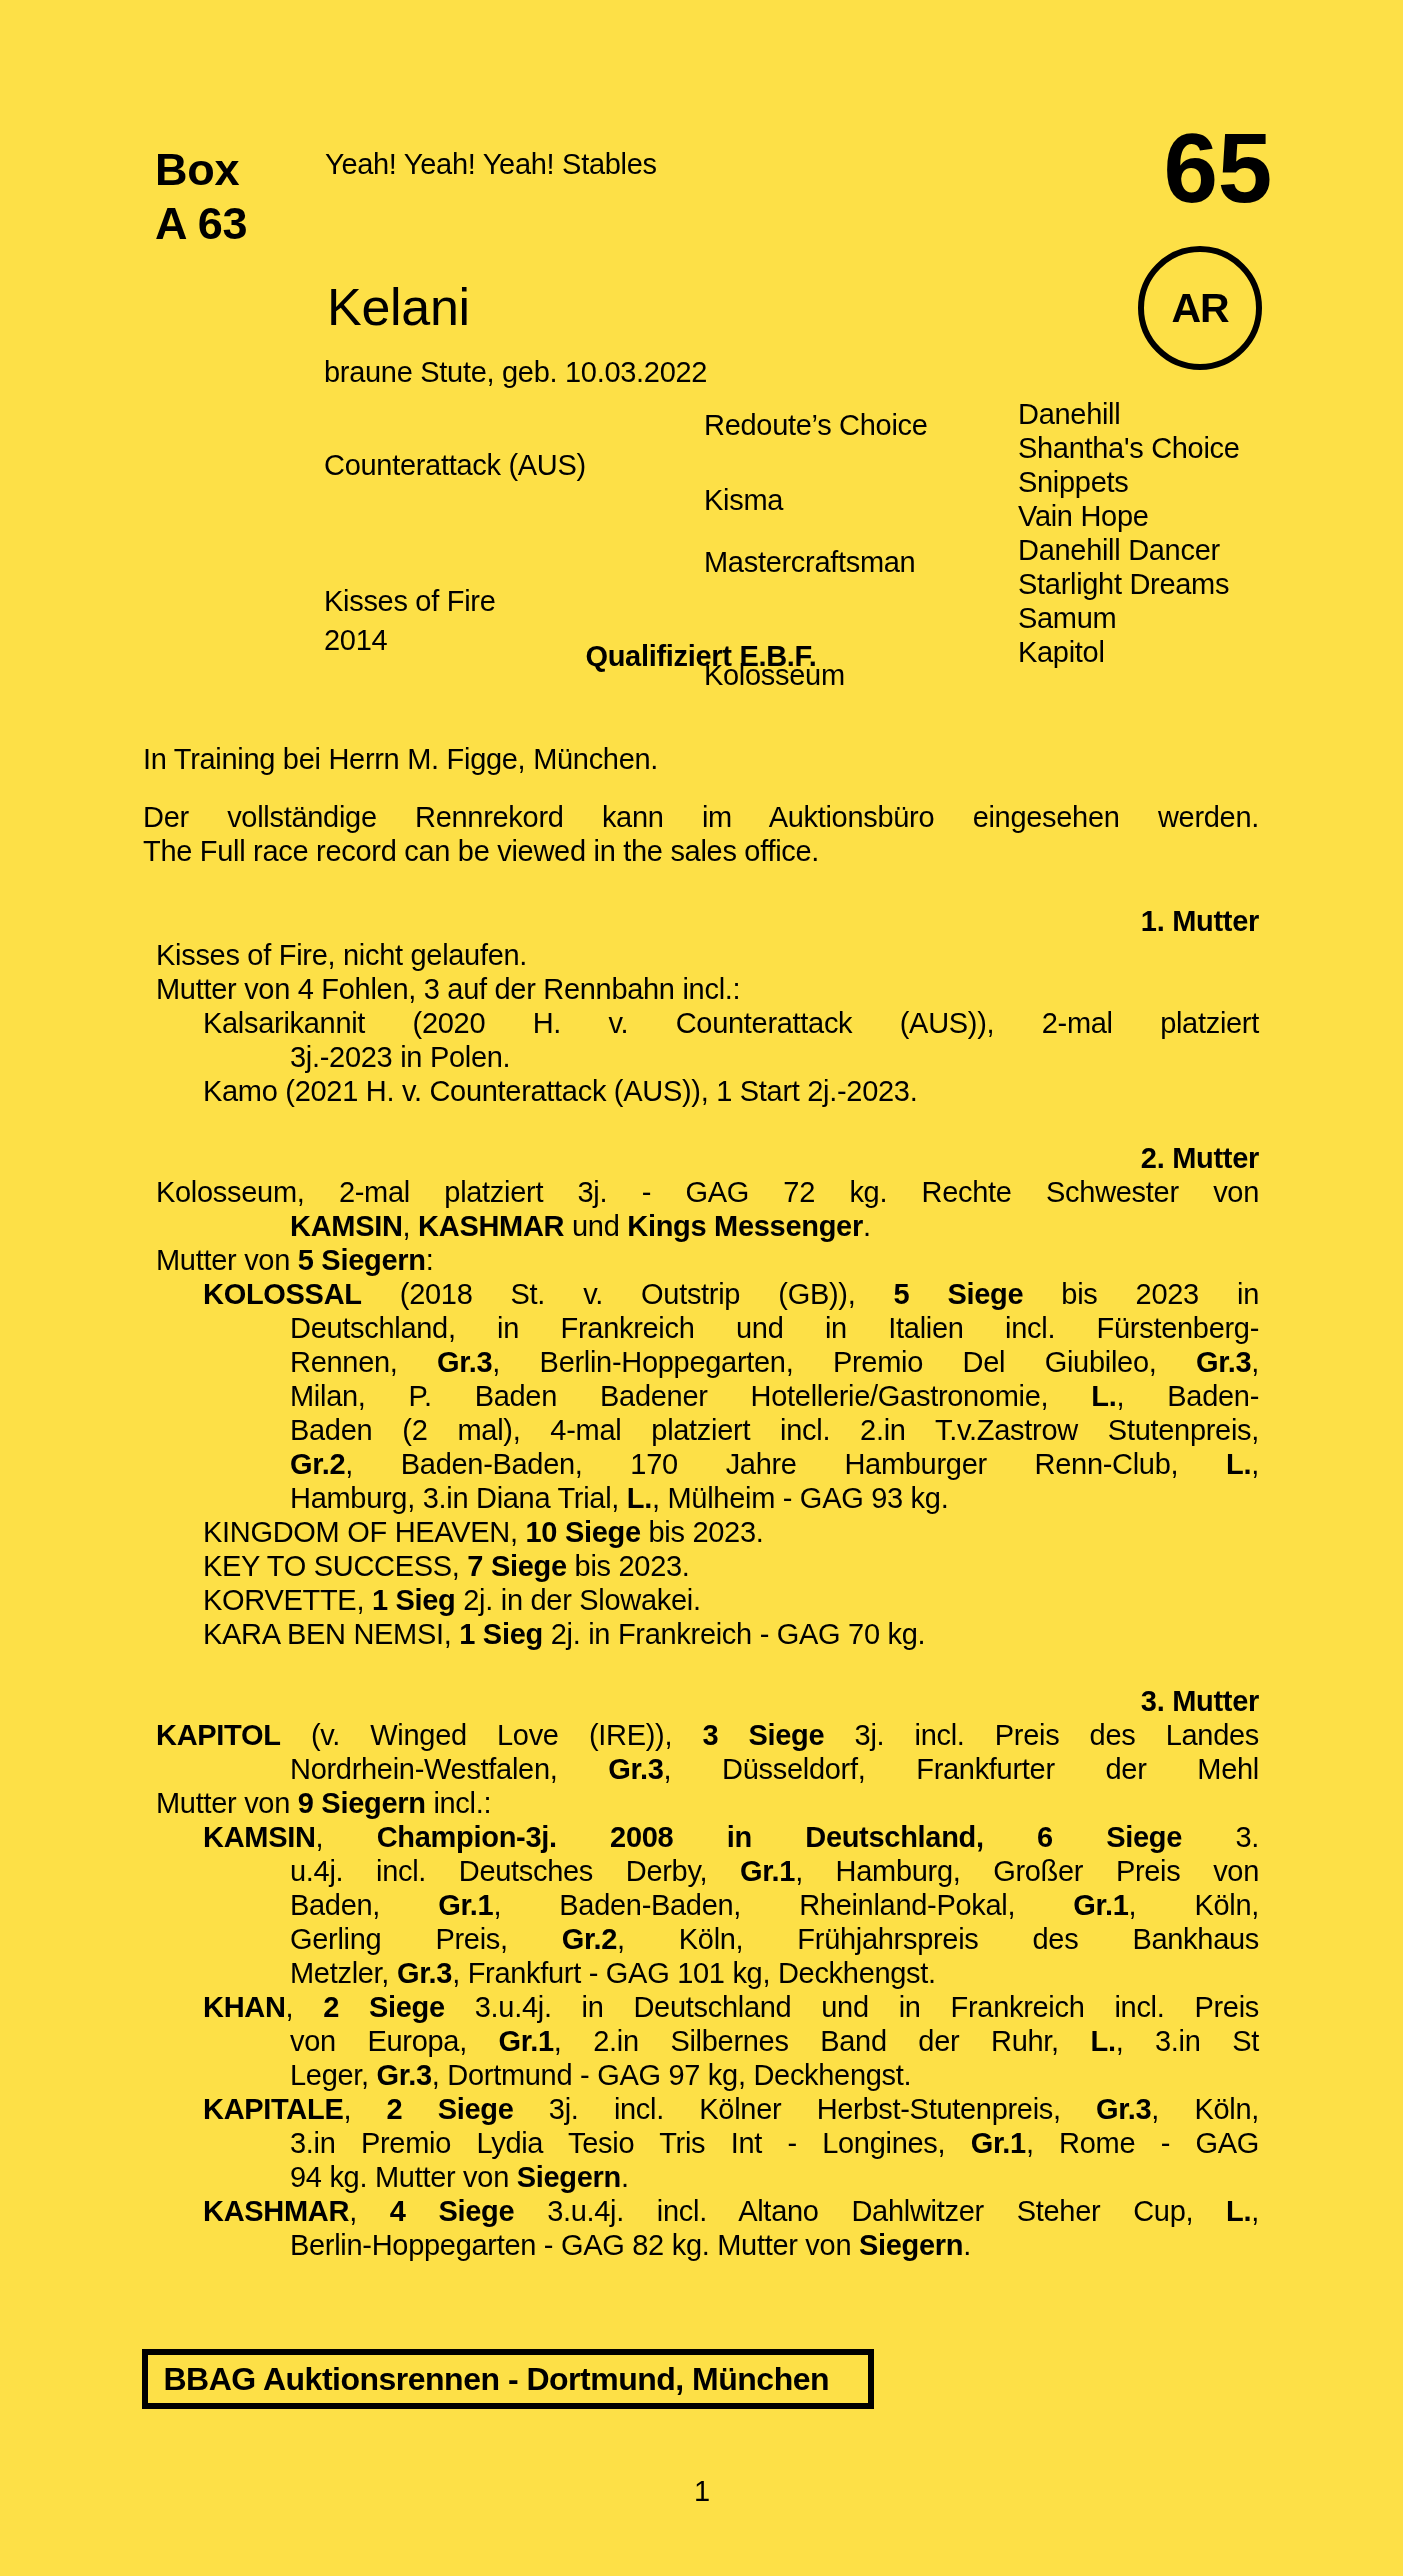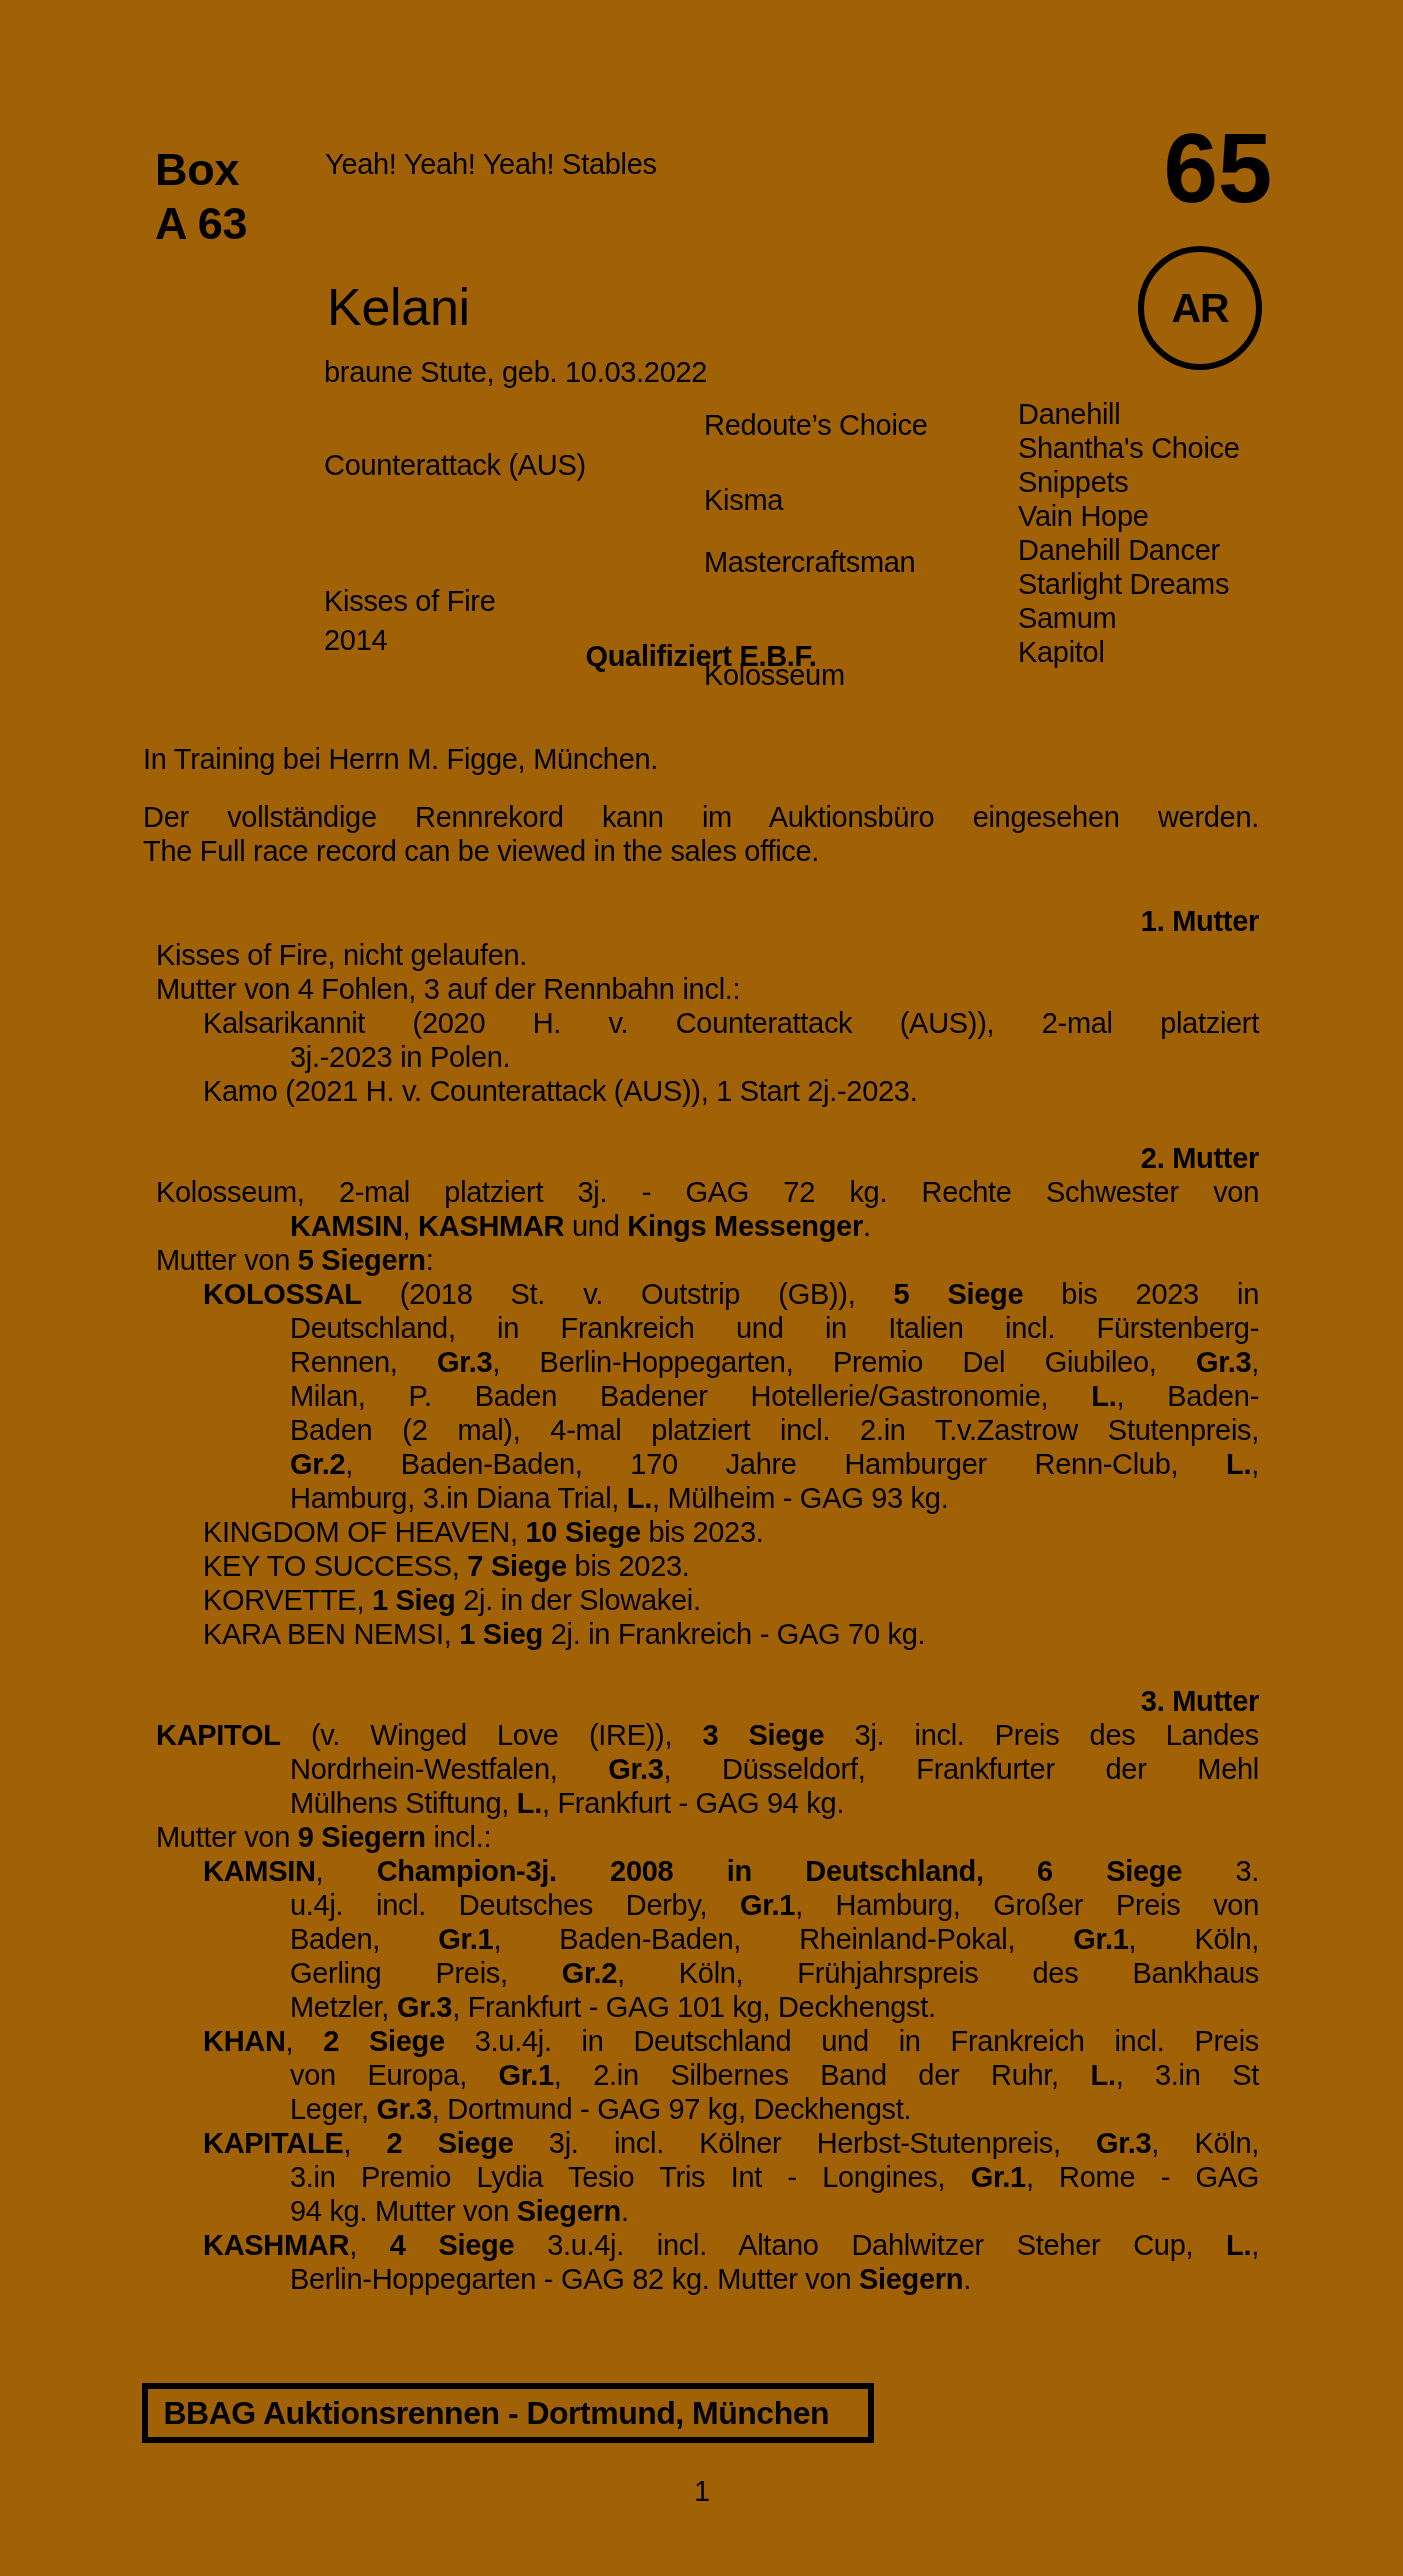--- a/index.html
+++ b/index.html
@@ -1,17 +1,17 @@
 <!DOCTYPE html>
 <html style="font-size:8.2px"><head>
 <meta charset="utf-8">
 <style>
   html,body{margin:0;padding:0;background:#888;}
   .page{
-    position:relative;width:1404px;height:2576px;background:#a16207;
+    position:relative;width:1404px;height:2576px;background:#fde047;
     font-family:"Liberation Sans","DejaVu Sans",sans-serif;color:#000;
     letter-spacing:-0.3px;overflow:hidden;
   }
   .abs{position:absolute;}
   
   .box-label{left:155px;top:144px;font-size:45px;font-weight:bold;line-height:52px;}
   .box-number{left:155px;top:198px;font-size:45px;font-weight:bold;line-height:52px;}
   .consignor{left:325px;top:149px;font-size:29px;line-height:31px;}
   .lot{right:132px;top:127px;font-size:98px;font-weight:bold;line-height:82px;}
   .brand{
@@ -113,21 +113,20 @@
     <div class="line t3 j"><span class="b">Gr.2</span><span>, Baden-Baden, 170 Jahre Hamburger Renn-Club, </span><span class="b">L.</span><span>,</span></div>
     <div class="line t3"><span>Hamburg, 3.in Diana Trial, </span><span class="b">L.</span><span>, Mülheim - GAG 93 kg.</span></div>
     <div class="line t2"><span>KINGDOM OF HEAVEN, </span><span class="b">10 Siege</span><span> bis 2023.</span></div>
     <div class="line t2"><span>KEY TO SUCCESS, </span><span class="b">7 Siege</span><span> bis 2023.</span></div>
     <div class="line t2"><span>KORVETTE, </span><span class="b">1 Sieg</span><span> 2j. in der Slowakei.</span></div>
     <div class="line t2"><span>KARA BEN NEMSI, </span><span class="b">1 Sieg</span><span> 2j. in Frankreich - GAG 70 kg.</span></div>
 
     <div class="line mh">3. Mutter</div>
     <div class="line t1 j"><span class="b">KAPITOL</span><span> (v. Winged Love (IRE)), </span><span class="b">3 Siege</span><span> 3j. incl. Preis des Landes</span></div>
     <div class="line t3 j"><span>Nordrhein-Westfalen, </span><span class="b">Gr.3</span><span>, Düsseldorf, Frankfurter der Mehl</span></div>
-    <div class="line t3"><span>Mülhens Stiftung, </span><span class="b">L.</span><span>, Frankfurt - GAG 94 kg.</span></div>
     <div class="line t1"><span>Mutter von </span><span class="b">9 Siegern</span><span> incl.:</span></div>
     <div class="line t2 j"><span class="b">KAMSIN</span><span>, </span><span class="b">Champion-3j. 2008 in Deutschland, 6 Siege</span><span> 3.</span></div>
     <div class="line t3 j"><span>u.4j. incl. Deutsches Derby, </span><span class="b">Gr.1</span><span>, Hamburg, Großer Preis von</span></div>
     <div class="line t3 j"><span>Baden, </span><span class="b">Gr.1</span><span>, Baden-Baden, Rheinland-Pokal, </span><span class="b">Gr.1</span><span>, Köln,</span></div>
     <div class="line t3 j"><span>Gerling Preis, </span><span class="b">Gr.2</span><span>, Köln, Frühjahrspreis des Bankhaus</span></div>
     <div class="line t3"><span>Metzler, </span><span class="b">Gr.3</span><span>, Frankfurt - GAG 101 kg, Deckhengst.</span></div>
     <div class="line t2 j"><span class="b">KHAN</span><span>, </span><span class="b">2 Siege</span><span> 3.u.4j. in Deutschland und in Frankreich incl. Preis</span></div>
     <div class="line t3 j"><span>von Europa, </span><span class="b">Gr.1</span><span>, 2.in Silbernes Band der Ruhr, </span><span class="b">L.</span><span>, 3.in St</span></div>
     <div class="line t3"><span>Leger, </span><span class="b">Gr.3</span><span>, Dortmund - GAG 97 kg, Deckhengst.</span></div>
     <div class="line t2 j"><span class="b">KAPITALE</span><span>, </span><span class="b">2 Siege</span><span> 3j. incl. Kölner Herbst-Stutenpreis, </span><span class="b">Gr.3</span><span>, Köln,</span></div>

